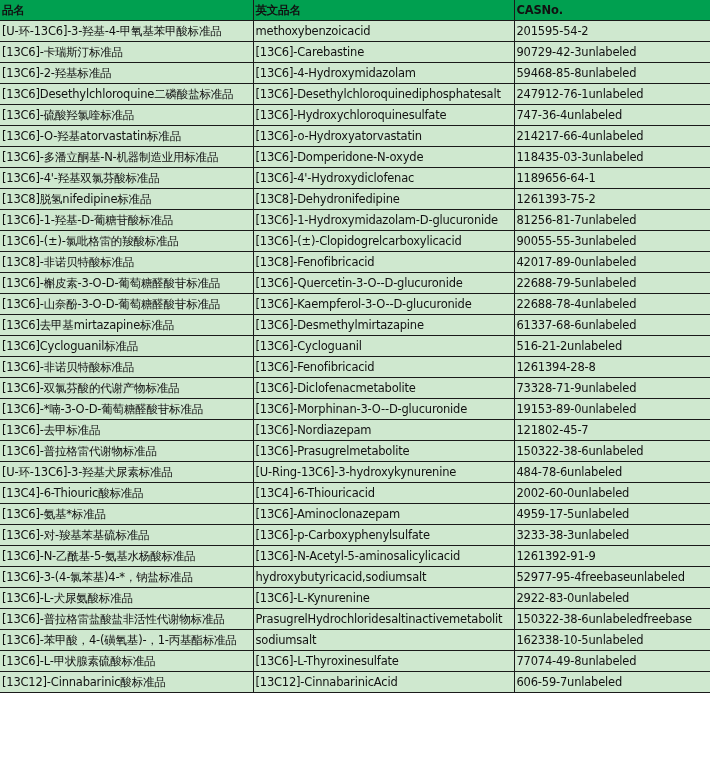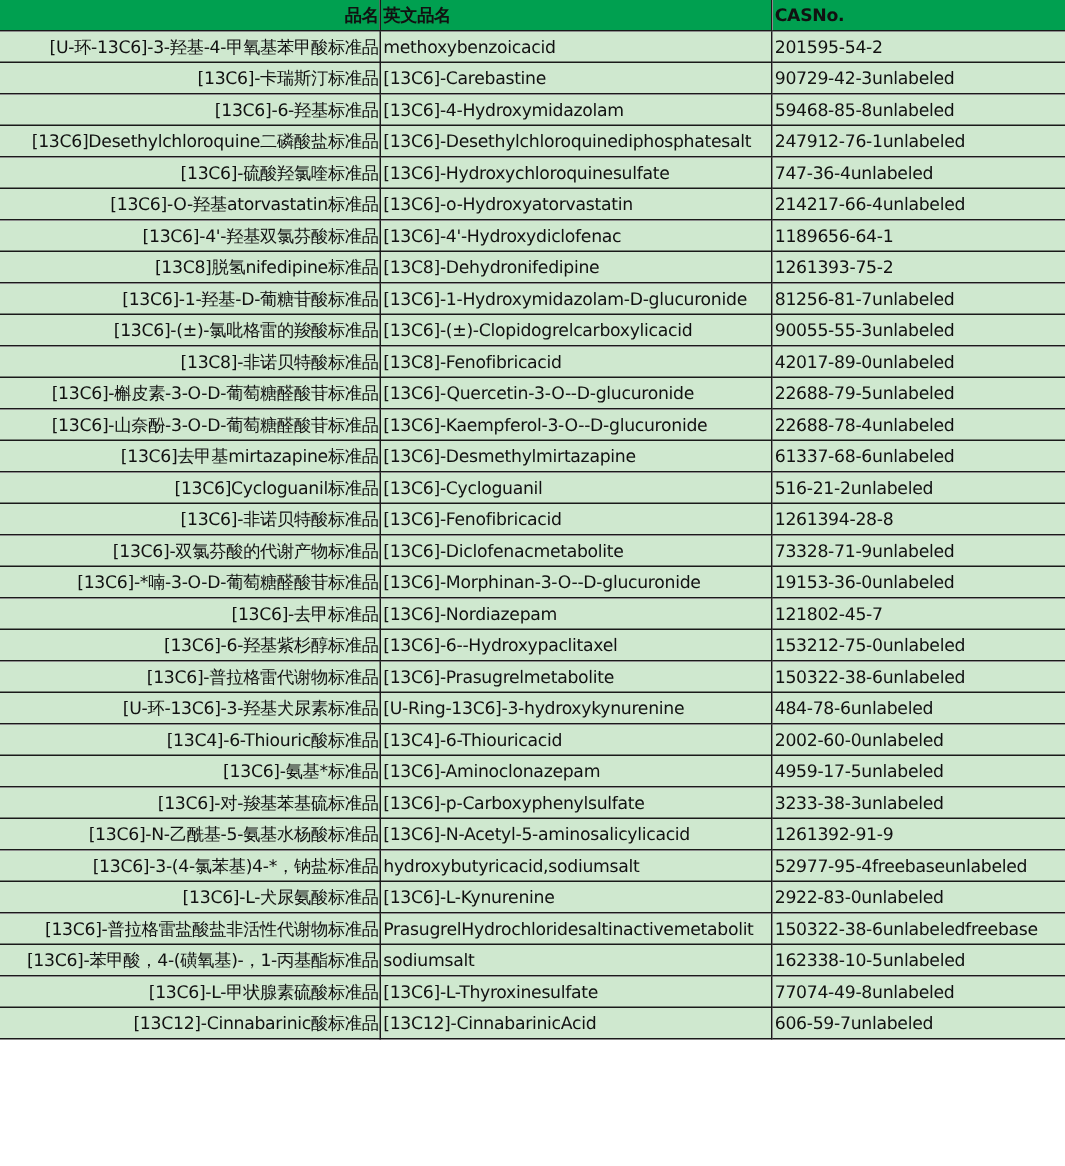--- a/index.html
+++ b/index.html
@@ -28,21 +28,21 @@
   table.sheet thead th {
     background: #00a050;
     color: #111;
     font-weight: bold;
     border-top: none;
     height: 20px;
   }
   table.sheet tbody td {
     background: #cfe8cf;
   }
-  table.sheet th:first-child, table.sheet td:first-child { border-left: none; text-align: right; }
+  table.sheet th:first-child, table.sheet td:first-child { border-left: none; }
 </style>
 </head>
 <body>
 
 <table class="sheet">
   <colgroup>
       <col class="c1">
       <col class="c2">
       <col class="c3">
     </colgroup>
@@ -58,40 +58,45 @@
         <td>[U-环-13C6]-3-羟基-4-甲氧基苯甲酸标准品</td>
         <td>methoxybenzoicacid</td>
         <td>201595-54-2</td>
       </tr>
       <tr>
         <td>[13C6]-卡瑞斯汀标准品</td>
         <td>[13C6]-Carebastine</td>
         <td>90729-42-3unlabeled</td>
       </tr>
       <tr>
-        <td>[13C6]-6-羟基标准品</td>
+        <td>[13C6]-2-羟基标准品</td>
         <td>[13C6]-4-Hydroxymidazolam</td>
         <td>59468-85-8unlabeled</td>
       </tr>
       <tr>
         <td>[13C6]Desethylchloroquine二磷酸盐标准品</td>
         <td>[13C6]-Desethylchloroquinediphosphatesalt</td>
         <td>247912-76-1unlabeled</td>
       </tr>
       <tr>
         <td>[13C6]-硫酸羟氯喹标准品</td>
         <td>[13C6]-Hydroxychloroquinesulfate</td>
         <td>747-36-4unlabeled</td>
       </tr>
       <tr>
         <td>[13C6]-O-羟基atorvastatin标准品</td>
         <td>[13C6]-o-Hydroxyatorvastatin</td>
         <td>214217-66-4unlabeled</td>
       </tr>
       <tr>
+        <td>[13C6]-多潘立酮基-N-机器制造业用标准品</td>
+        <td>[13C6]-Domperidone-N-oxyde</td>
+        <td>118435-03-3unlabeled</td>
+      </tr>
+      <tr>
         <td>[13C6]-4'-羟基双氯芬酸标准品</td>
         <td>[13C6]-4'-Hydroxydiclofenac</td>
         <td>1189656-64-1</td>
       </tr>
       <tr>
         <td>[13C8]脱氢nifedipine标准品</td>
         <td>[13C8]-Dehydronifedipine</td>
         <td>1261393-75-2</td>
       </tr>
       <tr>
@@ -135,31 +140,26 @@
         <td>1261394-28-8</td>
       </tr>
       <tr>
         <td>[13C6]-双氯芬酸的代谢产物标准品</td>
         <td>[13C6]-Diclofenacmetabolite</td>
         <td>73328-71-9unlabeled</td>
       </tr>
       <tr>
         <td>[13C6]-*喃-3-O-D-葡萄糖醛酸苷标准品</td>
         <td>[13C6]-Morphinan-3-O--D-glucuronide</td>
-        <td>19153-36-0unlabeled</td>
+        <td>19153-89-0unlabeled</td>
       </tr>
       <tr>
         <td>[13C6]-去甲标准品</td>
         <td>[13C6]-Nordiazepam</td>
         <td>121802-45-7</td>
-      </tr>
-      <tr>
-        <td>[13C6]-6-羟基紫杉醇标准品</td>
-        <td>[13C6]-6--Hydroxypaclitaxel</td>
-        <td>153212-75-0unlabeled</td>
       </tr>
       <tr>
         <td>[13C6]-普拉格雷代谢物标准品</td>
         <td>[13C6]-Prasugrelmetabolite</td>
         <td>150322-38-6unlabeled</td>
       </tr>
       <tr>
         <td>[U-环-13C6]-3-羟基犬尿素标准品</td>
         <td>[U-Ring-13C6]-3-hydroxykynurenine</td>
         <td>484-78-6unlabeled</td>

